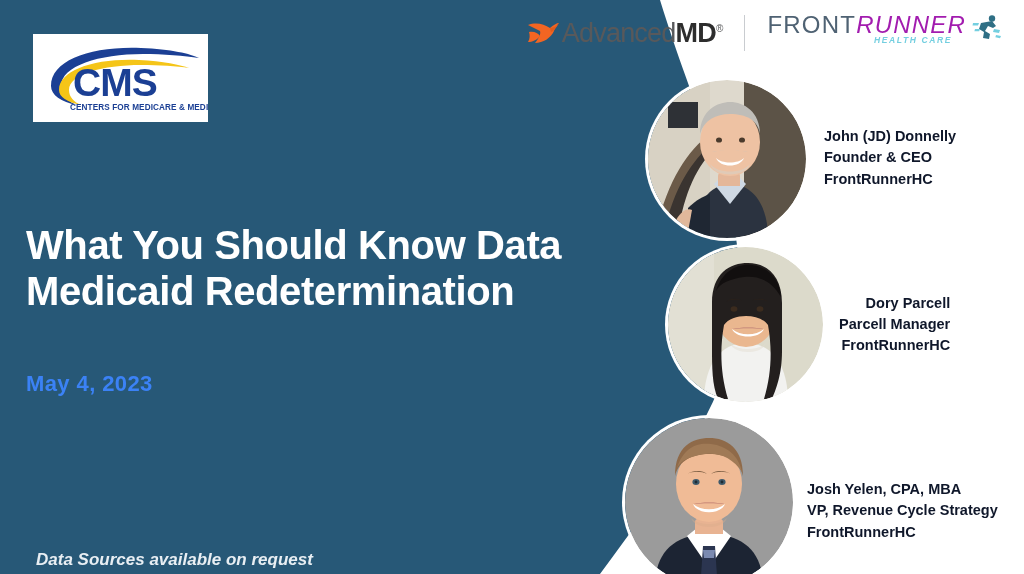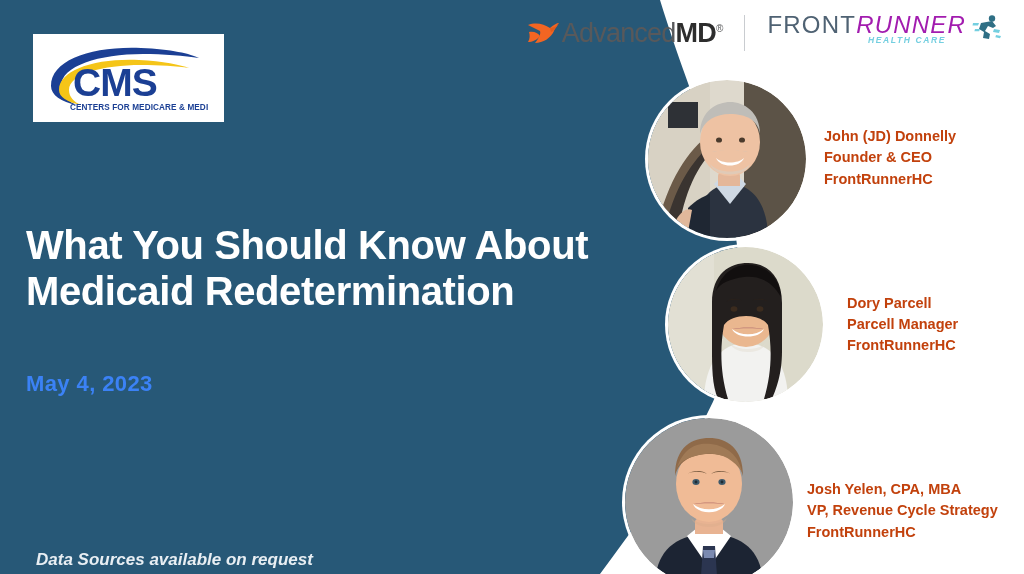--- a/index.html
+++ b/index.html
@@ -23,21 +23,21 @@
     left: 0; top: 0;
     width: 1024px; height: 574px;
     z-index: 1;
   }
   .blue-panel svg { display: block; }
 
   
   .cms-logo {
     position: absolute;
     left: 33px; top: 34px;
-    width: 191px; height: 88px;
+    width: 175px; height: 88px;
     background: #ffffff;
     z-index: 5;
     overflow: hidden;
   }
   .cms-logo svg { display: block; }
 
   
   .title-block {
     position: absolute;
     left: 26px; top: 222px;
@@ -99,21 +99,21 @@
     margin: 0 22px;
   }
 
   .fr-logo { display: flex; align-items: flex-start; height: 40px; }
   .fr-text { position: relative; line-height: 1; }
   .fr-main { font-size: 24px; letter-spacing: 1.2px; }
   .fr-front { color: #4f6273; font-weight: normal; }
   .fr-runner { color: #a21caf; font-style: italic; font-weight: normal; }
   .fr-sub {
     position: absolute;
-    right: 20px; top: 23px;
+    right: 14px; top: 23px;
     font-size: 8.5px;
     letter-spacing: 1.6px;
     color: #74cfe0;
     font-style: italic;
     font-weight: bold;
   }
   .fr-runner-icon { width: 30px; height: 26px; margin-left: 6px; margin-top: 1px; }
 
   
   .speaker {
@@ -123,35 +123,35 @@
     align-items: center;
   }
   .speaker-photo {
     border-radius: 50%;
     overflow: hidden;
     flex: none;
     box-shadow: 0 0 0 3px #ffffff;
   }
   .speaker-photo svg { display: block; }
   .speaker-info {
-    color: #c2410c;
+    color: #0f172a;
     font-size: 14.5px;
     font-weight: bold;
     line-height: 1.45;
     white-space: nowrap;
   }
   .speaker-name, .speaker-role, .speaker-org { display: block; }
 
   #speaker-1 { left: 648px; top: 80px; }
   #speaker-1 .speaker-photo { width: 158px; height: 158px; }
   #speaker-1 .speaker-info { margin-left: 18px; margin-top: -2px; }
 
   #speaker-2 { left: 668px; top: 247px; }
   #speaker-2 .speaker-photo { width: 155px; height: 155px; }
-  #speaker-2 .speaker-info { margin-left: 24px; }
+  #speaker-2 .speaker-info { margin-left: 16px; text-align: right; }
 
   #speaker-3 { left: 625px; top: 418px; }
   #speaker-3 .speaker-photo { width: 168px; height: 168px; }
   #speaker-3 .speaker-info { margin-left: 14px; margin-top: 18px; }
 </style>
 </head>
 <body>
 
 <div id="slide">
 
@@ -195,21 +195,21 @@
         <path d="M22,15 L28,16 L27,19 L21,18 Z" fill="#74cfe0"></path>
         <path d="M1,9 L7,9 L6,11.5 L0.5,11.5 Z" fill="#74cfe0"></path>
         <path d="M3,15 L8,15 L7.2,17.2 L2.4,17.2 Z" fill="#74cfe0"></path>
         <path d="M24,21 L29,22 L28,24.2 L23.4,23.2 Z" fill="#74cfe0"></path>
       </svg>
     </div>
   </div>
 
   <div class="title-block">
     <h1 class="slide-title">
-      <span>What You Should Know About</span><br>
+      <span>What You Should Know Data</span><br>
       <span>Medicaid Redetermination</span>
     </h1>
   </div>
   <div class="slide-date">May 4, 2023</div>
   <div class="footnote">Data Sources available on request</div>
 
   <div class="speaker" id="speaker-1">
     <div class="speaker-photo">
       <svg width="158" height="158" viewBox="0 0 158 158" xmlns="http://www.w3.org/2000/svg">
         <defs>

